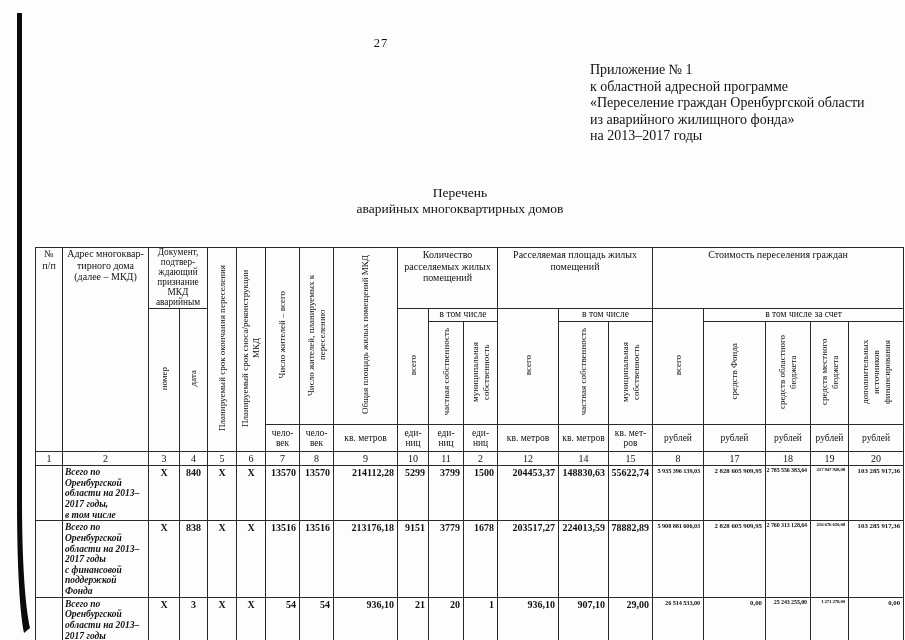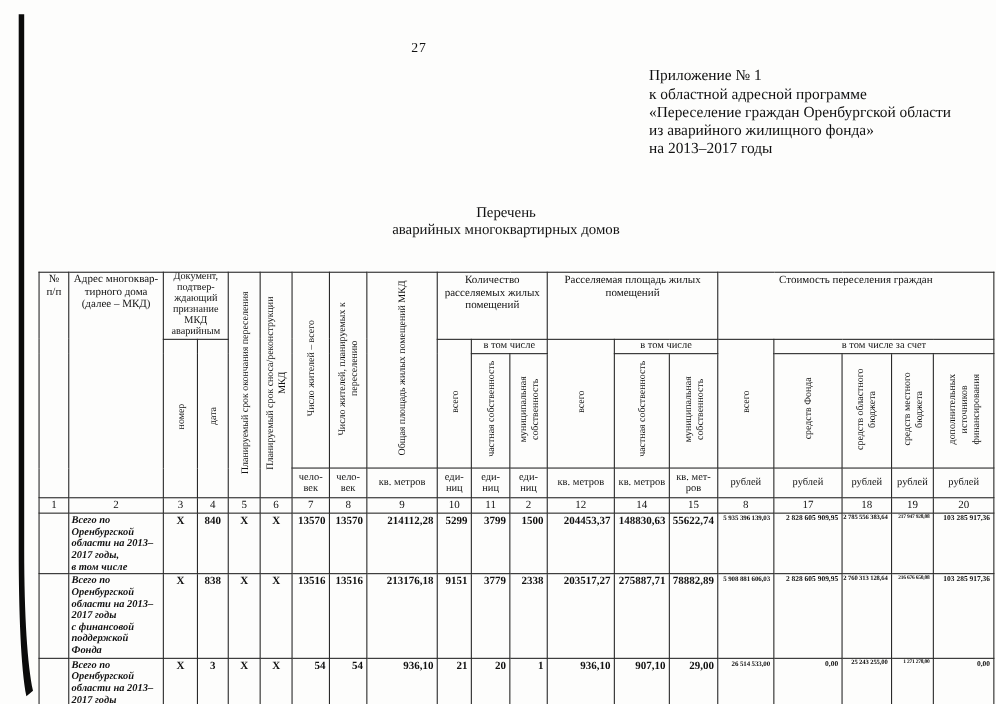--- a/index.html
+++ b/index.html
@@ -210,23 +210,23 @@
 Фонда</td>
     <td class="ctr">X</td>
     <td class="ctr">838</td>
     <td class="ctr">X</td>
     <td class="ctr">X</td>
     <td class="rt">13516</td>
     <td class="rt">13516</td>
     <td class="rt">213176,18</td>
     <td class="rt">9151</td>
     <td class="rt">3779</td>
-    <td class="rt">2338</td>
+    <td class="rt">1678</td>
     <td class="rt">203517,27</td>
-    <td class="rt">275887,71</td>
+    <td class="rt">224013,59</td>
     <td class="rt">78882,89</td>
     <td class="rt f16">5 908 881 606,03</td>
     <td class="rt f17">2 828 605 909,95</td>
     <td class="rt f18">2 760 313 128,64</td>
     <td class="rt f19">216 676 650,08</td>
     <td class="rt f20">103 285 917,36</td>
   </tr>
 
   <tr class="data" style="height:48px">
     <td></td>

